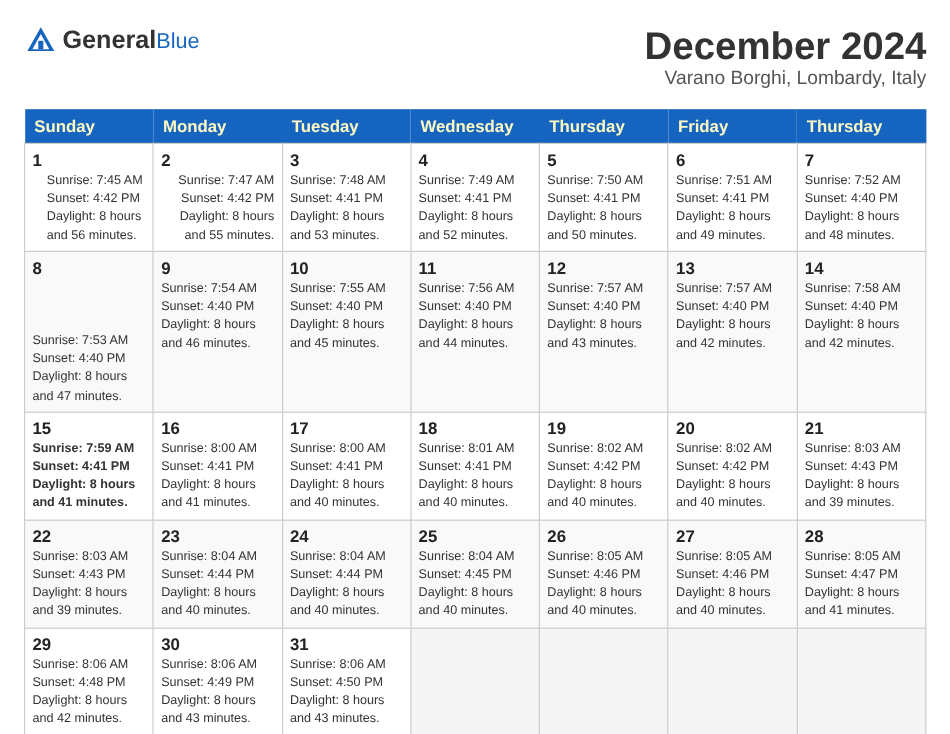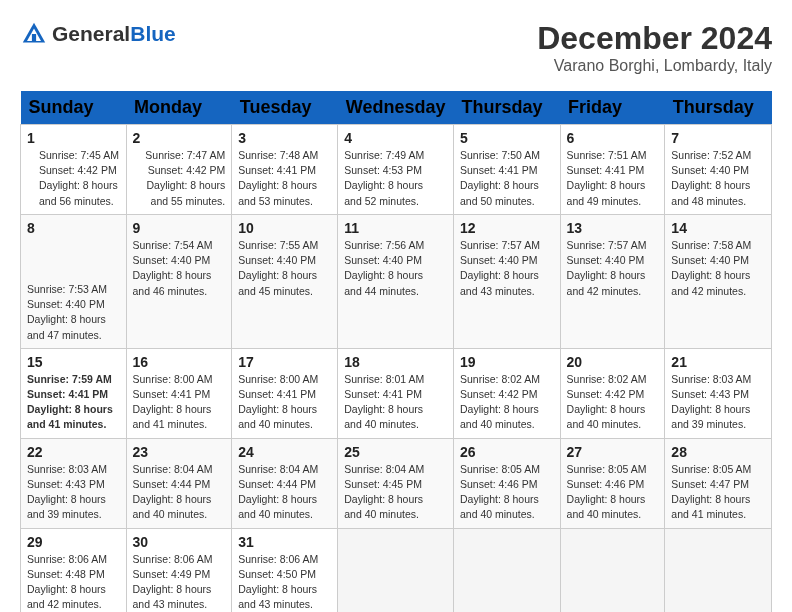--- a/index.html
+++ b/index.html
@@ -20,22 +20,22 @@
       display: flex;
       align-items: center;
       gap: 4px;
     }
     .logo-text-general {
       font-size: 21px;
       font-weight: bold;
       color: #333;
     }
     .logo-text-blue {
-      font-size: 21px;
-      font-weight: bold;
+      font-size: 18px;
+      font-weight: normal;
       color: #1565c0;
     }
     .logo-icon {
       width: 28px;
       height: 28px;
     }
     .title-block {
       text-align: right;
     }
     .month-year {
@@ -47,24 +47,24 @@
       font-size: 16px;
       color: #555;
     }
     .calendar {
       width: 100%;
       border-collapse: collapse;
       font-size: 11px;
     }
     .calendar th {
       background-color: #1565c0;
-      color: #000000;
+      color: #fef9c3;
       text-align: left;
       padding: 6px 8px;
-      font-size: 18px;
+      font-size: 14px;
       font-weight: bold;
     }
     .calendar td {
       border: 1px solid #ccc;
       vertical-align: top;
       padding: 5px 6px;
       width: calc(100% / 7);
       min-height: 80px;
       background: #fff;
     }
@@ -141,21 +141,21 @@
         <td>
           <span class="day-number">3</span>
           <div class="day-info" style="white-space: pre-line;">Sunrise: 7:48 AM
 Sunset: 4:41 PM
 Daylight: 8 hours
 and 53 minutes.</div>
         </td>
         <td>
           <span class="day-number">4</span>
           <div class="day-info" style="white-space: pre-line;">Sunrise: 7:49 AM
-Sunset: 4:53 PM
+Sunset: 4:41 PM
 Daylight: 8 hours
 and 52 minutes.</div>
         </td>
         <td>
           <span class="day-number">5</span>
           <div class="day-info" style="white-space: pre-line;">Sunrise: 7:50 AM
 Sunset: 4:41 PM
 Daylight: 8 hours
 and 50 minutes.</div>
         </td>

